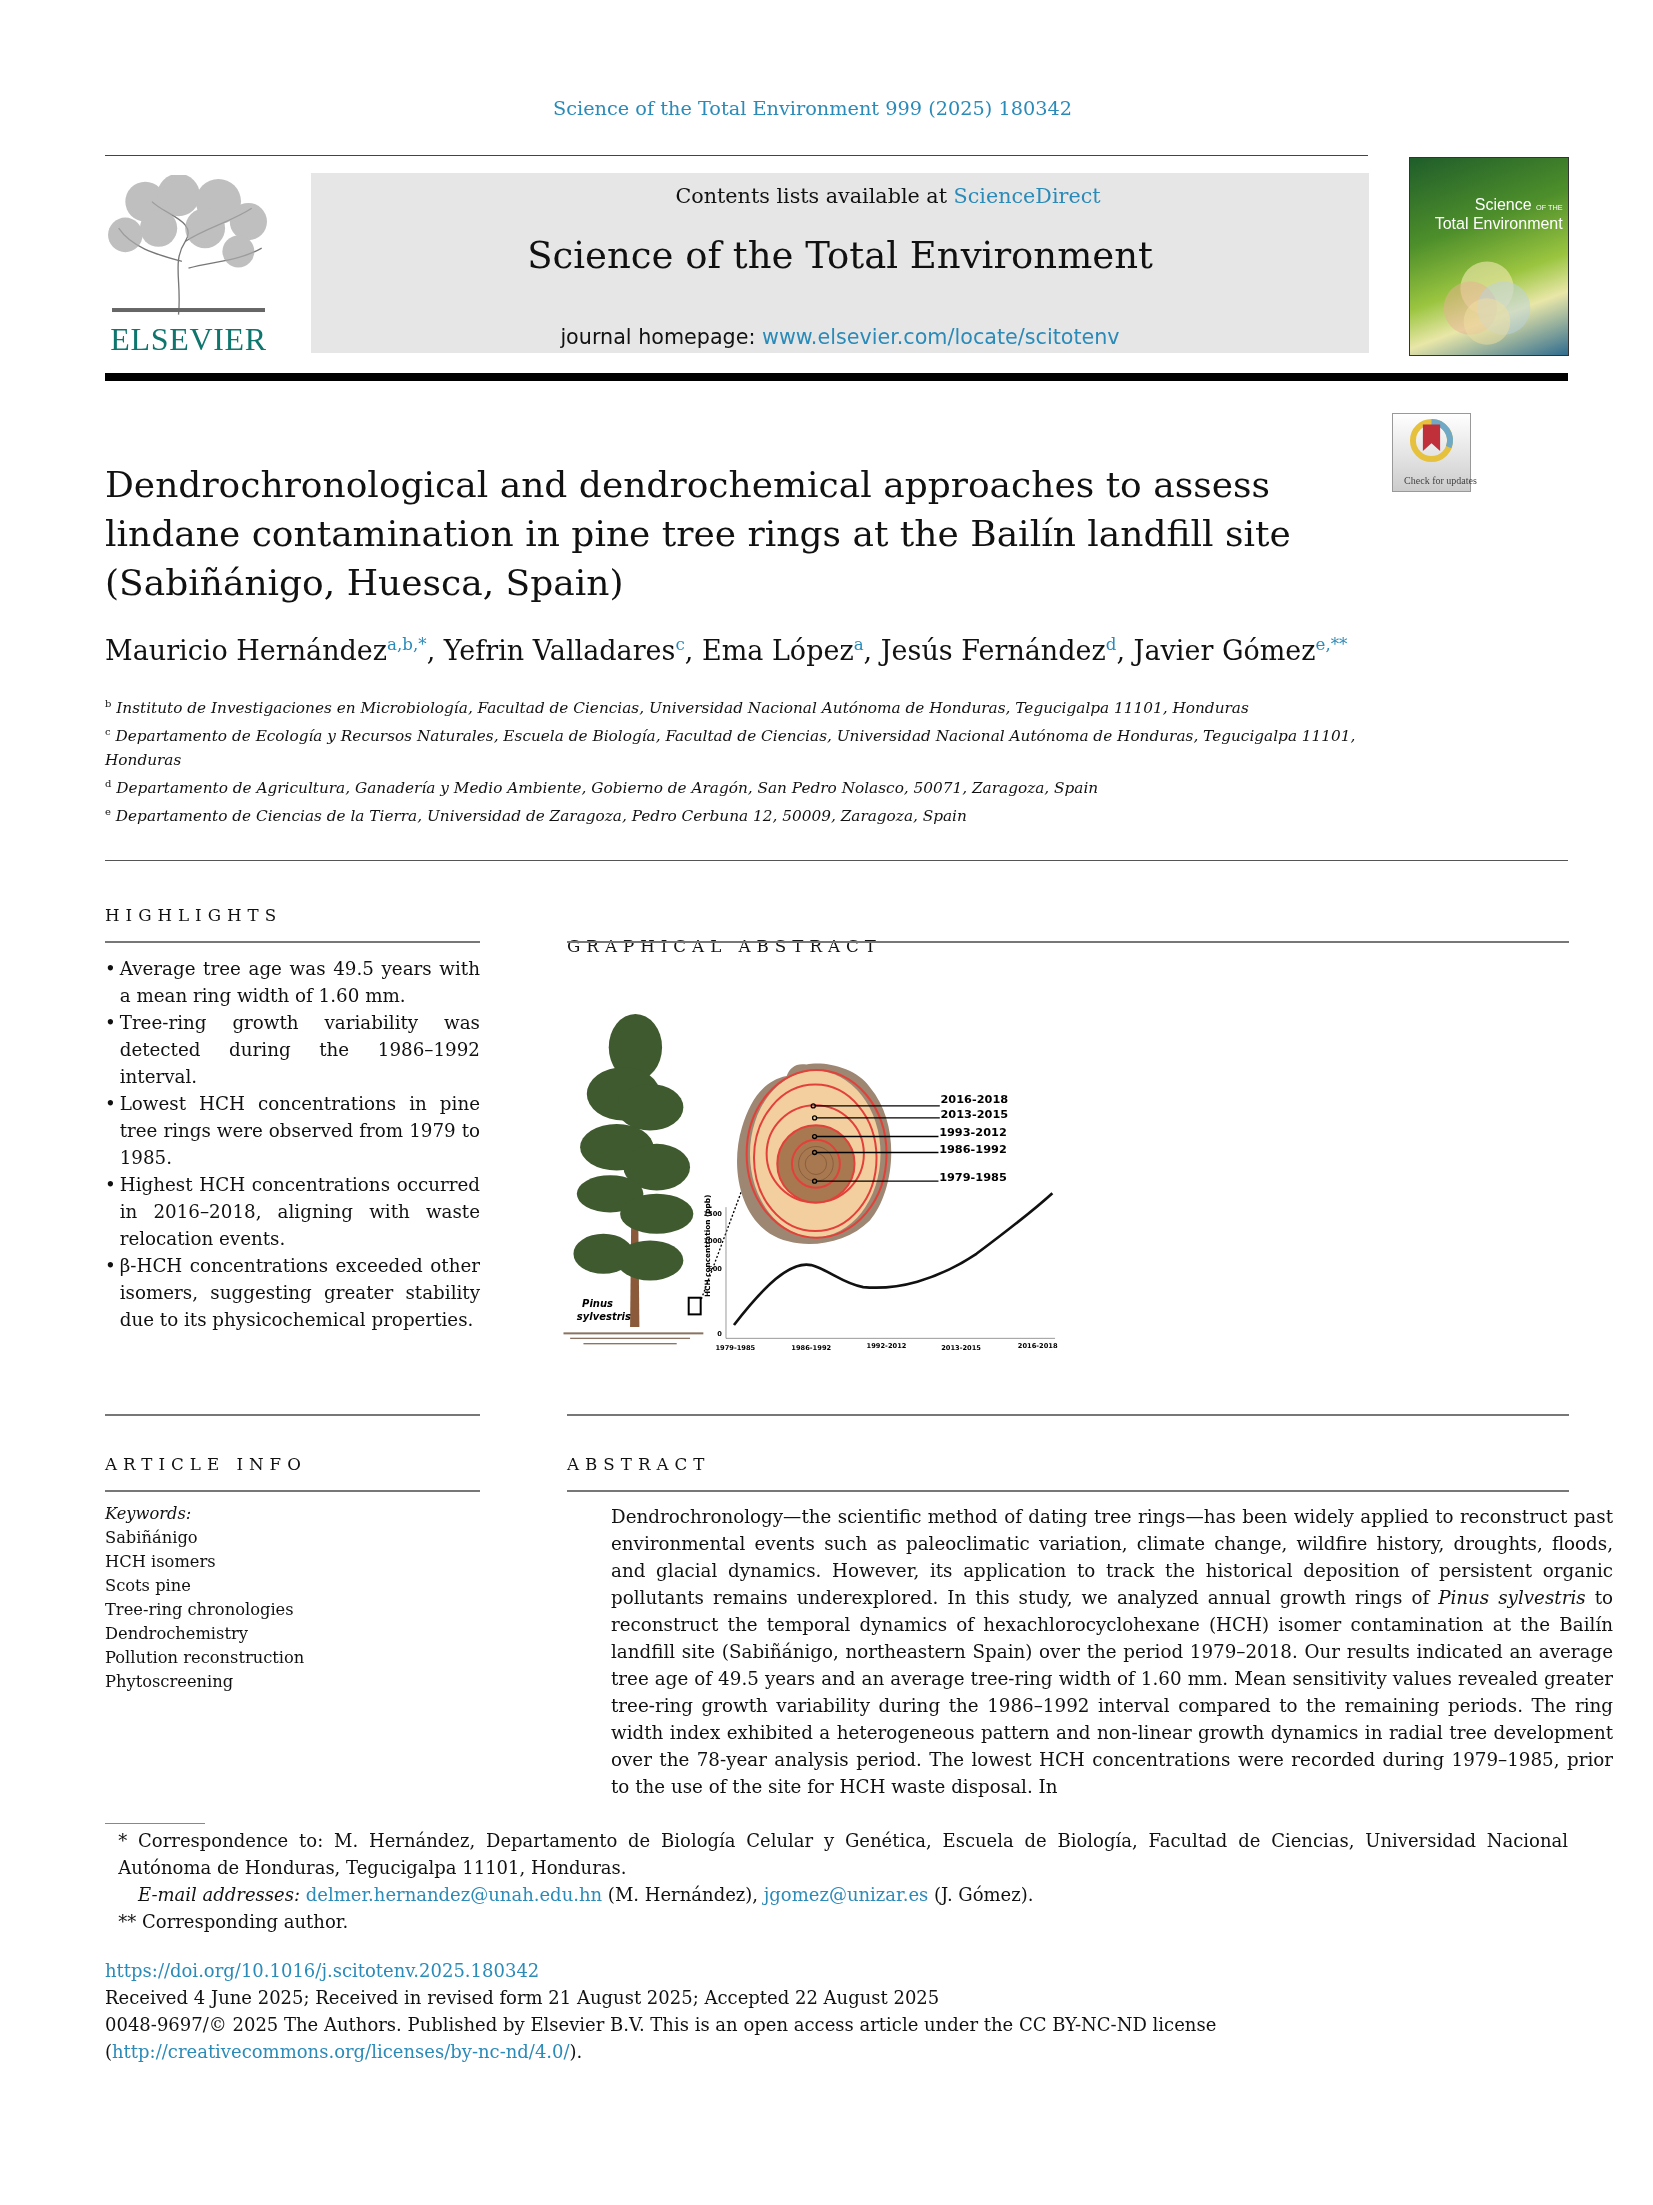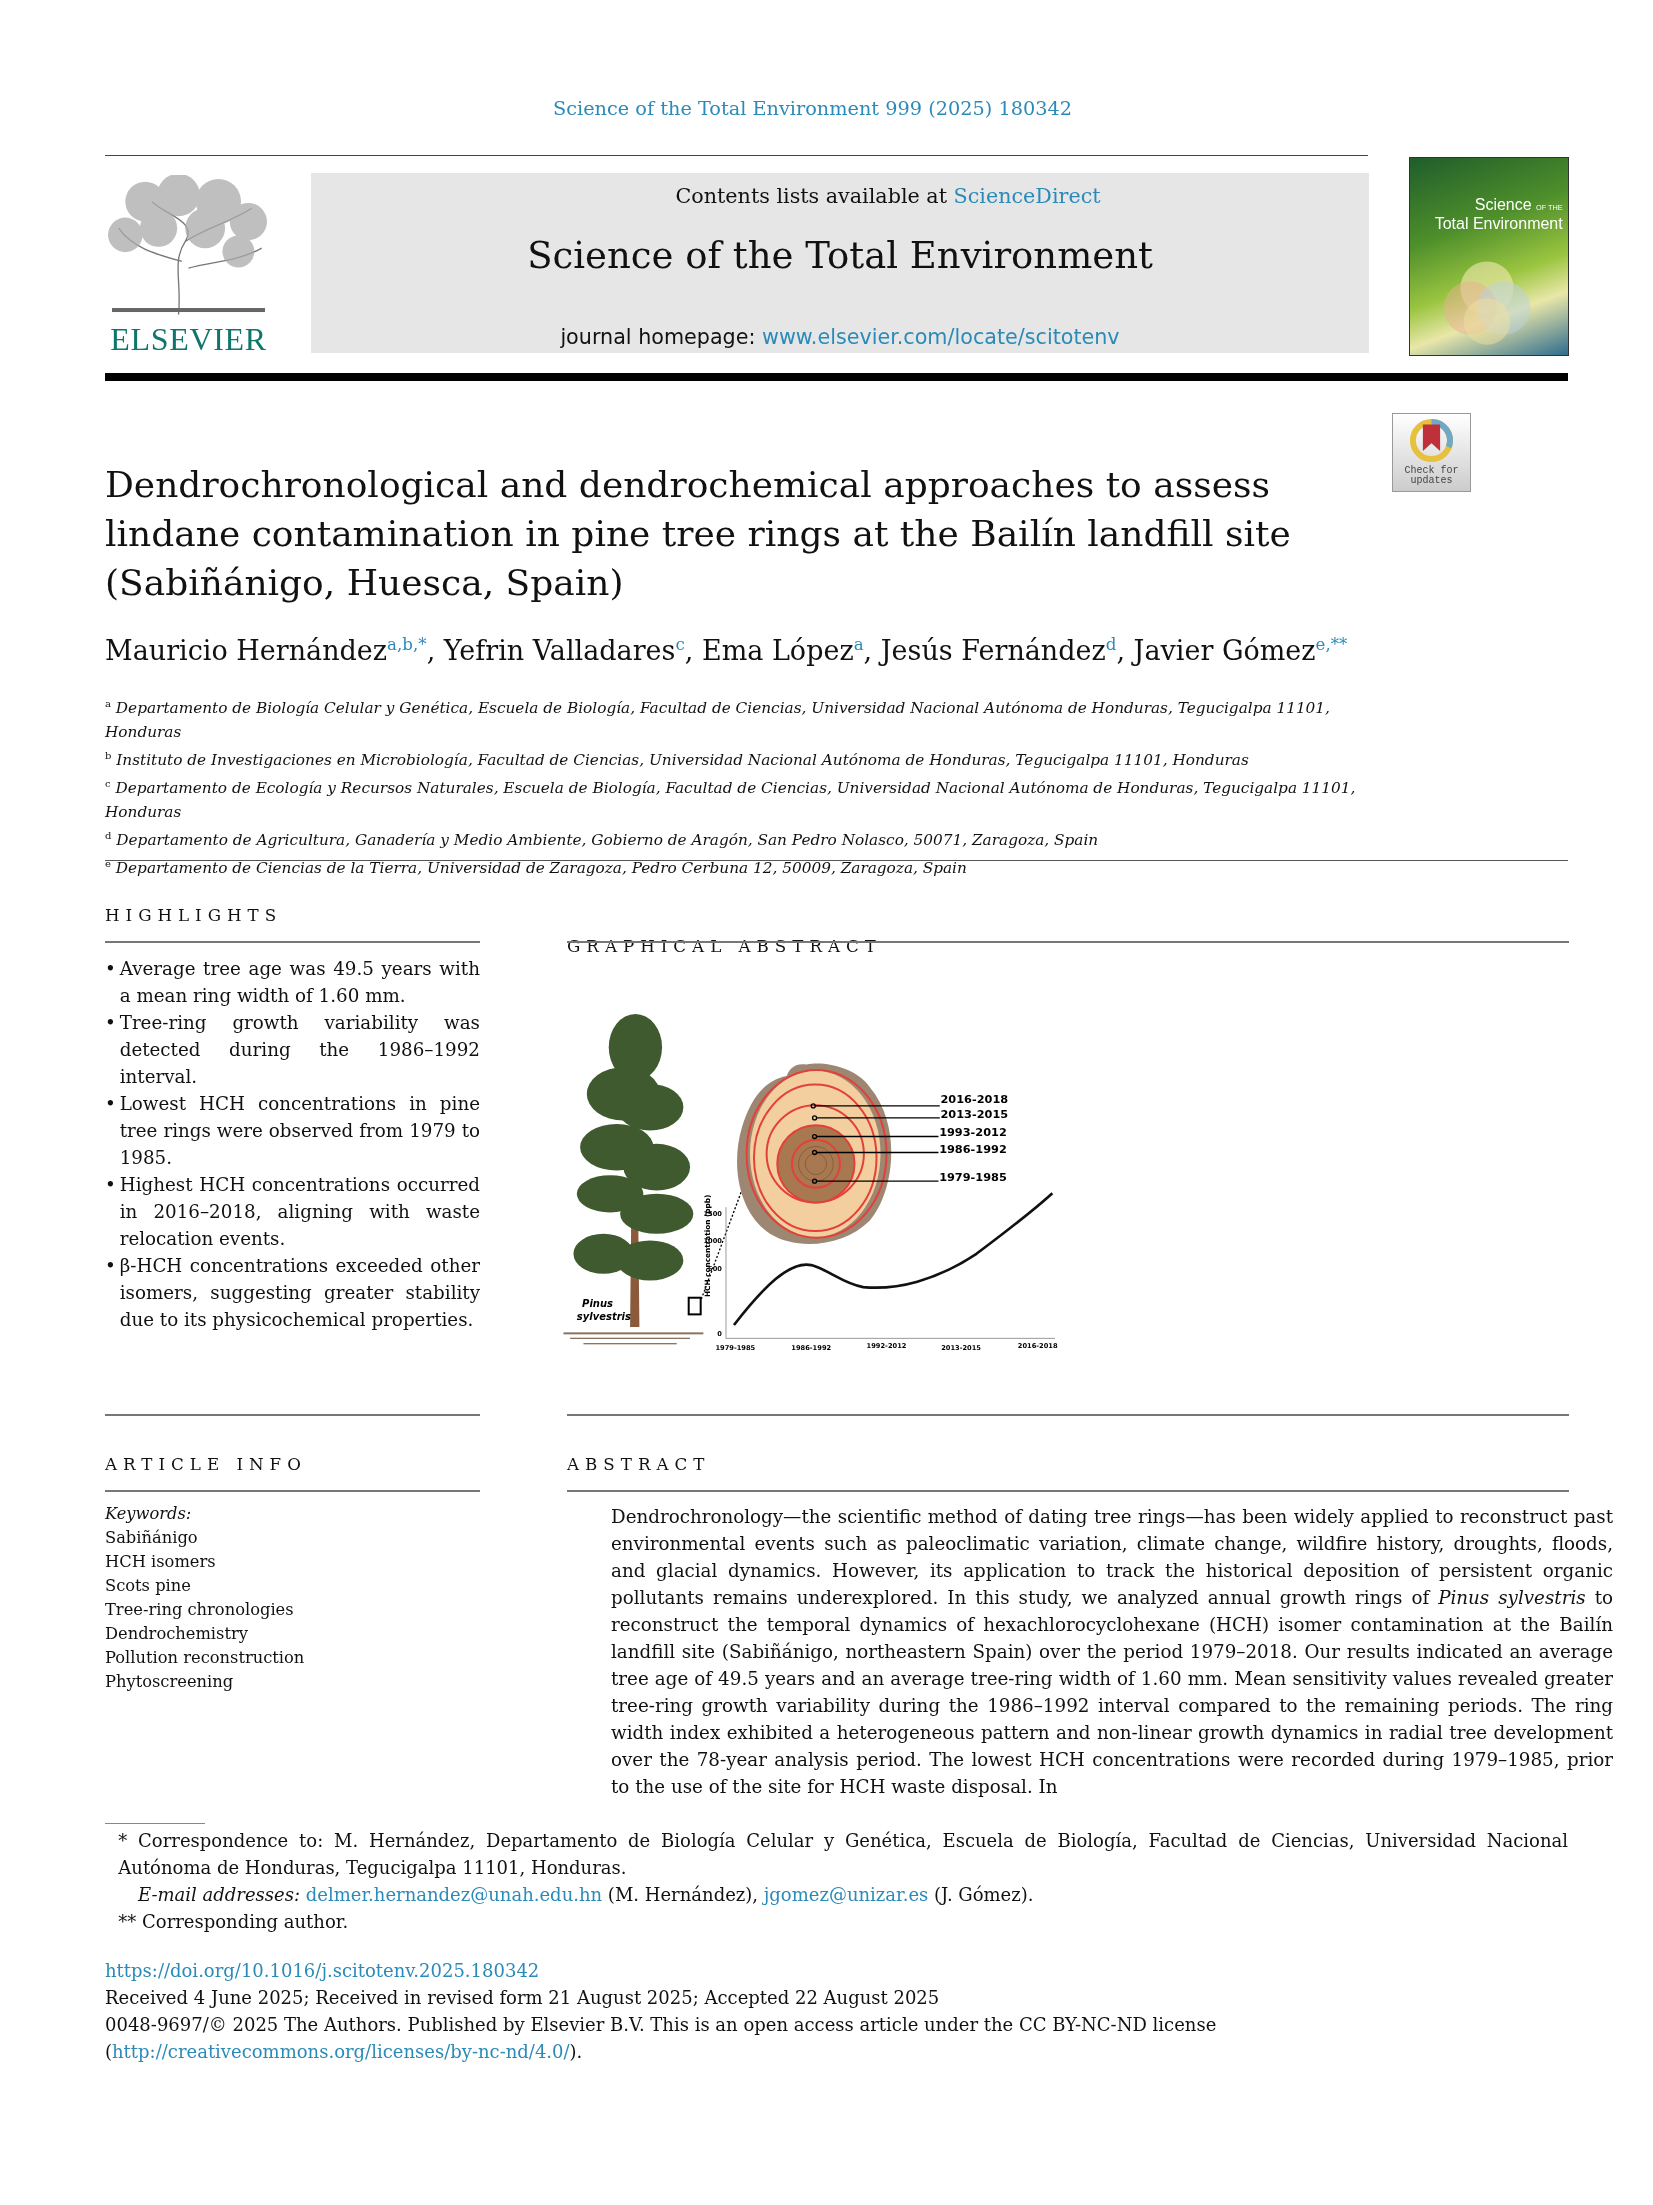--- a/index.html
+++ b/index.html
@@ -12,21 +12,21 @@
   .elsevier{top:321px;left:105px;width:167px;text-align:center;font-size:32px;color:#0f766e;letter-spacing:0.7px;font-family:"Liberation Serif",serif;}
   .banner{top:173px;left:311px;width:1058px;height:180px;background:#e6e6e6;}
   .banner .contents{position:absolute;top:10.7px;width:100%;text-align:center;font-size:20.7px;margin-left:48px;}
   .banner .jtitle{position:absolute;top:61px;width:100%;text-align:center;font-size:37px;}
   .banner .home{position:absolute;top:152px;width:100%;text-align:center;font-size:20.7px;font-family:"DejaVu Sans",sans-serif;}
   .cover{top:157px;left:1409px;width:158px;height:197px;background:linear-gradient(160deg,#1f5d2a 0%,#4e8f2b 35%,#9bc540 60%,#e9e7a8 75%,#2f6c8f 100%);border:0.7px solid #333;}
   .cover .ct{position:absolute;top:39px;right:5.3px;color:#fff;font-family:"Liberation Sans",sans-serif;font-size:16px;line-height:16px;text-align:right;}
   .cover .venn{position:absolute;left:27px;top:100px;width:100px;height:87px;}
   .thick{top:373px;left:105px;width:1463px;height:8px;background:#000;}
   .badge{top:413px;left:1392px;width:77px;height:77px;border:0.7px solid #999;background:linear-gradient(#fff,#ccc);}
-  .badge .bt{position:absolute;bottom:4px;width:100%;text-align:center;font-family:Liberation Mono, monospace;font-size:10px;line-height:10.7px;color:#444;}
+  .badge .bt{position:absolute;bottom:4px;width:100%;text-align:center;font-family:Liberation Serif, serif;font-size:10px;line-height:10.7px;color:#444;padding-left:9px;}
   .title{top:460px;left:105px;width:1254px;font-size:36px;line-height:49px;}
   .authors{top:634px;left:105px;width:1334px;font-size:27px;}
   .authors sup{color:#2a8ab8;font-size:16.7px;}
   .affils{top:692px;left:105px;width:1267px;font-size:15.3px;line-height:24px;font-style:italic;}
   .affils sup{font-style:normal;font-size:10px;}
   .rule1{top:860px;left:105px;width:1463px;height:1.3px;background:#555;}
   .sechead{font-size:16.7px;letter-spacing:6px;}
   .srule{height:2px;background:#777;}
   .hl-list{top:955px;left:105px;width:375px;font-size:18.3px;line-height:27px;text-align:justify;margin:0;padding:0;list-style:none;}
   .hl-list li{position:relative;padding-left:14.7px;}
@@ -98,21 +98,20 @@
 
 <div class="abs authors">
   <span><span>Mauricio Hernández</span><sup>a,b,*</sup></span>,
   <span><span>Yefrin Valladares</span><sup>c</sup></span>,
   <span><span>Ema López</span><sup>a</sup></span>,
   <span><span>Jesús Fernández</span><sup>d</sup></span>,
   <span><span>Javier Gómez</span><sup>e,**</sup></span>
 </div>
 
 <div class="abs affils">
-  <div><sup>a</sup> <span>Departamento de Biología Celular y Genética, Escuela de Biología, Facultad de Ciencias, Universidad Nacional Autónoma de Honduras, Tegucigalpa 11101, Honduras</span></div>
   <div><sup>b</sup> <span>Instituto de Investigaciones en Microbiología, Facultad de Ciencias, Universidad Nacional Autónoma de Honduras, Tegucigalpa 11101, Honduras</span></div>
   <div><sup>c</sup> <span>Departamento de Ecología y Recursos Naturales, Escuela de Biología, Facultad de Ciencias, Universidad Nacional Autónoma de Honduras, Tegucigalpa 11101, Honduras</span></div>
   <div><sup>d</sup> <span>Departamento de Agricultura, Ganadería y Medio Ambiente, Gobierno de Aragón, San Pedro Nolasco, 50071, Zaragoza, Spain</span></div>
   <div><sup>e</sup> <span>Departamento de Ciencias de la Tierra, Universidad de Zaragoza, Pedro Cerbuna 12, 50009, Zaragoza, Spain</span></div>
 </div>
 
 <div class="abs rule1"></div>
 
 <div class="abs sechead" style="top:905px;left:105px;">HIGHLIGHTS</div>
 <div class="abs srule" style="top:941px;left:105px;width:375px;"></div>

